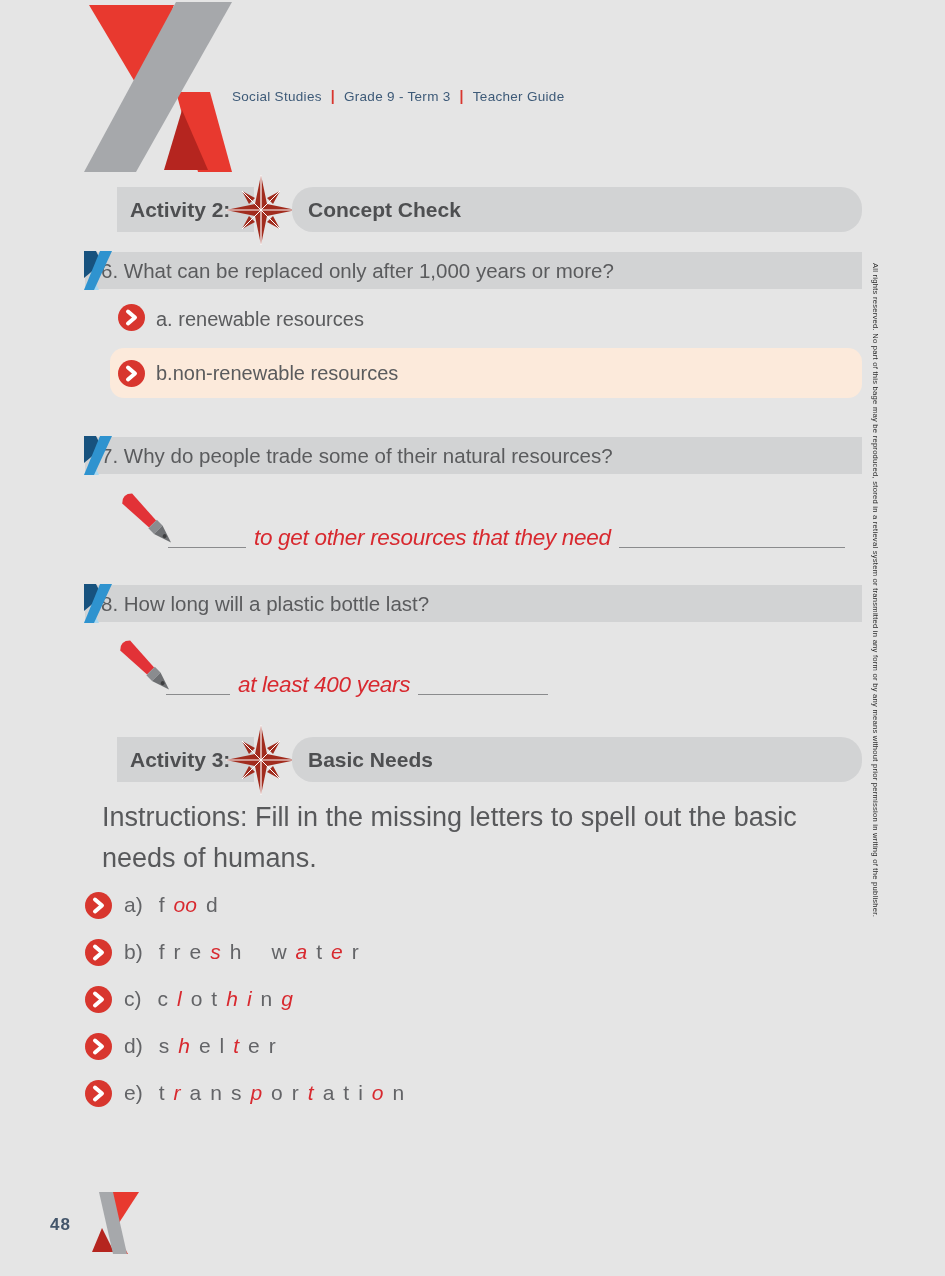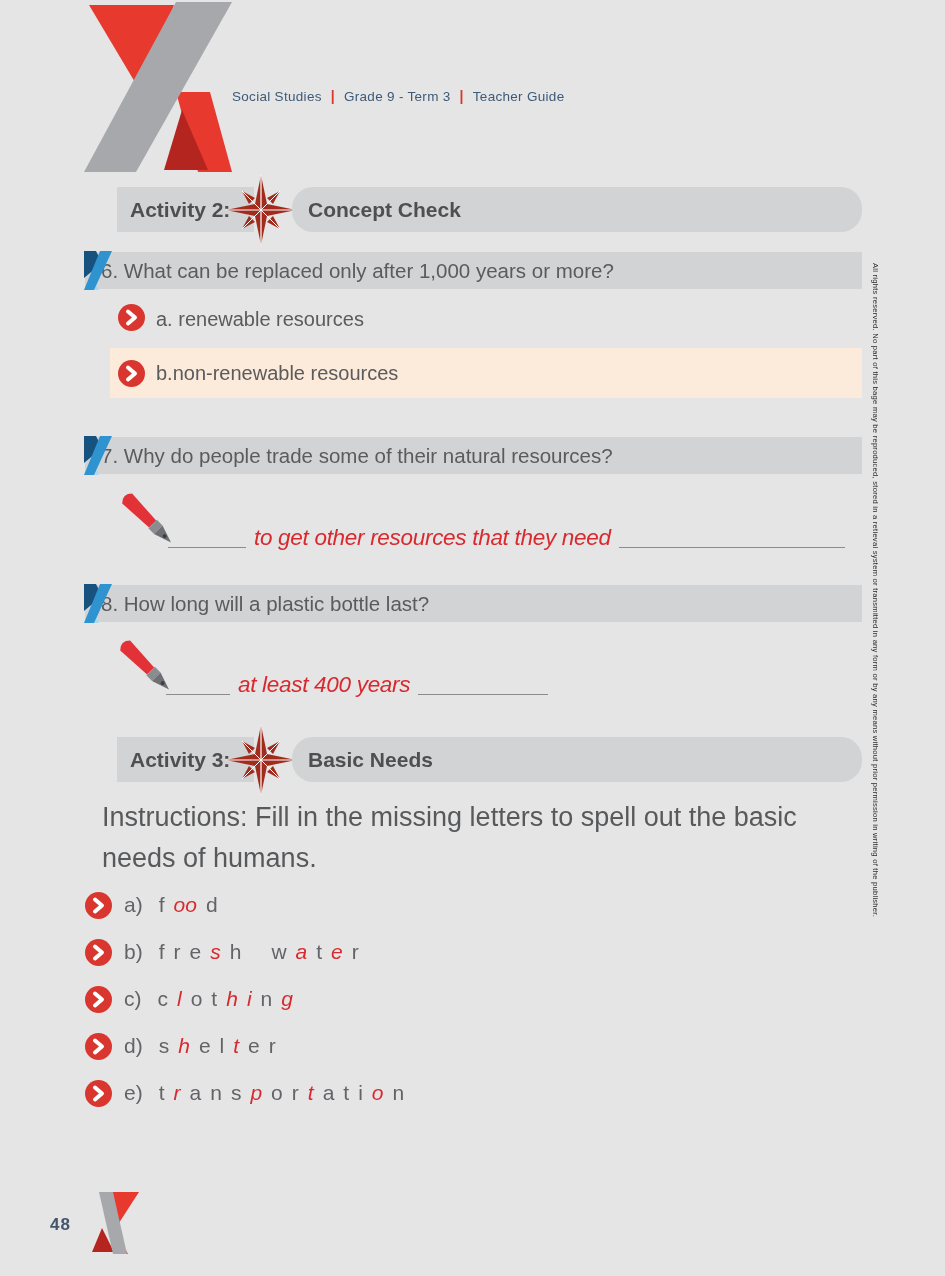--- a/index.html
+++ b/index.html
@@ -43,21 +43,21 @@
     position:absolute;left:85px;width:777px;height:37px;background:var(--bar-gray);
     display:flex;align-items:center;padding-left:16px;
     font-size:20.5px;color:#5a5b5d;
   }
   .qbar .qx{position:absolute;left:-1px;top:-1px;}
   
   .option{position:absolute;display:flex;align-items:flex-end;gap:11px;
     font-size:20px;color:#5a5b5d;}
   .option-b-bar{
     position:absolute;left:110px;top:348px;width:752px;height:50px;background:var(--peach);
-    display:flex;align-items:center;padding-left:8px;gap:11px;font-size:20px;color:#5a5b5d;
+    display:flex;align-items:center;padding-left:8px;gap:11px;font-size:20px;color:#5a5b5d;border-radius:14px;
   }
   .bullet{flex:none;display:block;}
   
   .pen{position:absolute;}
   .answer-row{position:absolute;display:flex;align-items:flex-end;}
   .blank{border-bottom:1.6px solid #8a8b8d;height:10px;}
   .blank.short{width:78px;}
   .blank.grow{flex:1;}
   .answer-text{
     font-size:22.5px;font-style:italic;color:var(--answer-red);

